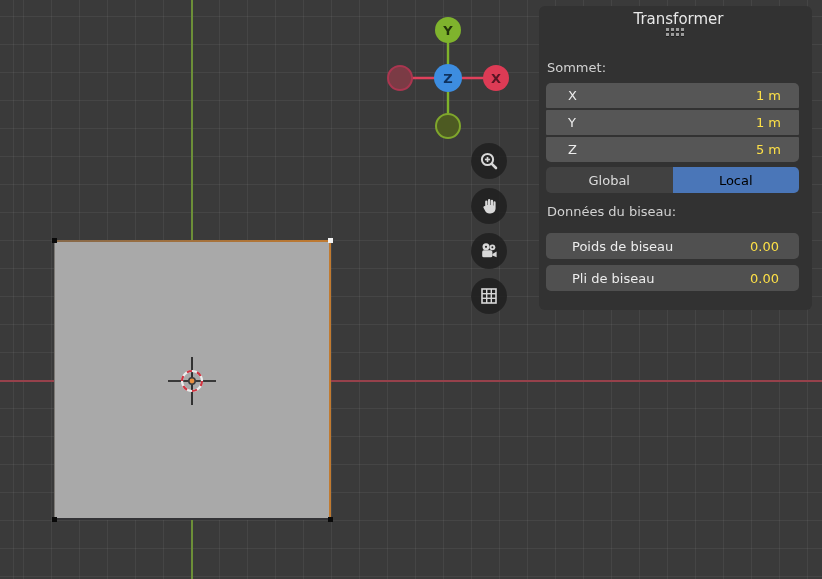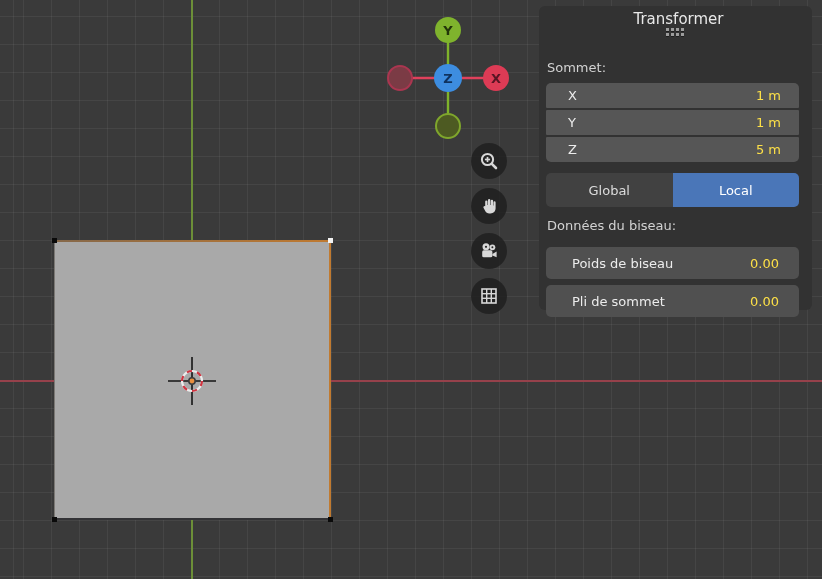--- a/index.html
+++ b/index.html
@@ -60,26 +60,26 @@
   .sec-label{font-size:13px;color:#d2d2d2;margin:24px 0 8px 1px;}
   .sec-label2{font-size:13px;color:#d2d2d2;margin:11px 0 0 1px;}
   .xyz-stack{display:flex;flex-direction:column;gap:2px;}
   .field-row{height:25px;background:#565656;display:flex;align-items:center;
     padding:0 18px 0 22px;font-size:13px;cursor:ew-resize;}
   .field-row.first{border-radius:5px 5px 1px 1px;}
   .field-row.mid{border-radius:1px;}
   .field-row.last{border-radius:1px 1px 5px 5px;}
   .fr-label{flex:1;color:#ececec;}
   .fr-value{color:#fde047;}
-  .segmented{display:flex;margin-top:11px;height:34px;border-radius:5px;overflow:hidden;}
+  .segmented{display:flex;margin-top:5px;height:26px;border-radius:5px;overflow:hidden;}
   .seg{flex:1;display:flex;align-items:center;justify-content:center;
     font-size:13px;cursor:pointer;}
   .seg-global{background:#414141;color:#dcdcdc;}
-  .seg-local{background:#4a76b8;color:#ffffff;}
-  .slider-row{height:32px;background:#505050;border-radius:5px;display:flex;align-items:center;
+  .seg-local{background:#4a76b8;color:#000000;}
+  .slider-row{height:26px;background:#505050;border-radius:5px;display:flex;align-items:center;
     padding:0 20px 0 26px;font-size:13px;cursor:ew-resize;}
   .slider-row + .slider-row{margin-top:6px;}
   .sliders{margin-top:14px;}
 </style>
 </head>
 <body>
 
 <div class="stage">
 
   <div class="axis-z"></div>
@@ -196,20 +196,20 @@
         <div class="seg seg-global">Global</div>
         <div class="seg seg-local">Local</div>
       </div>
       <div class="sec-label2">Données du biseau:</div>
       <div class="sliders">
         <div class="slider-row">
           <span class="fr-label">Poids de biseau</span>
           <span class="fr-value">0.00</span>
         </div>
         <div class="slider-row">
-          <span class="fr-label">Pli de sommet</span>
+          <span class="fr-label">Pli de biseau</span>
           <span class="fr-value">0.00</span>
         </div>
       </div>
     </div>
   </div>
 
 </div>
 
 </body></html>

